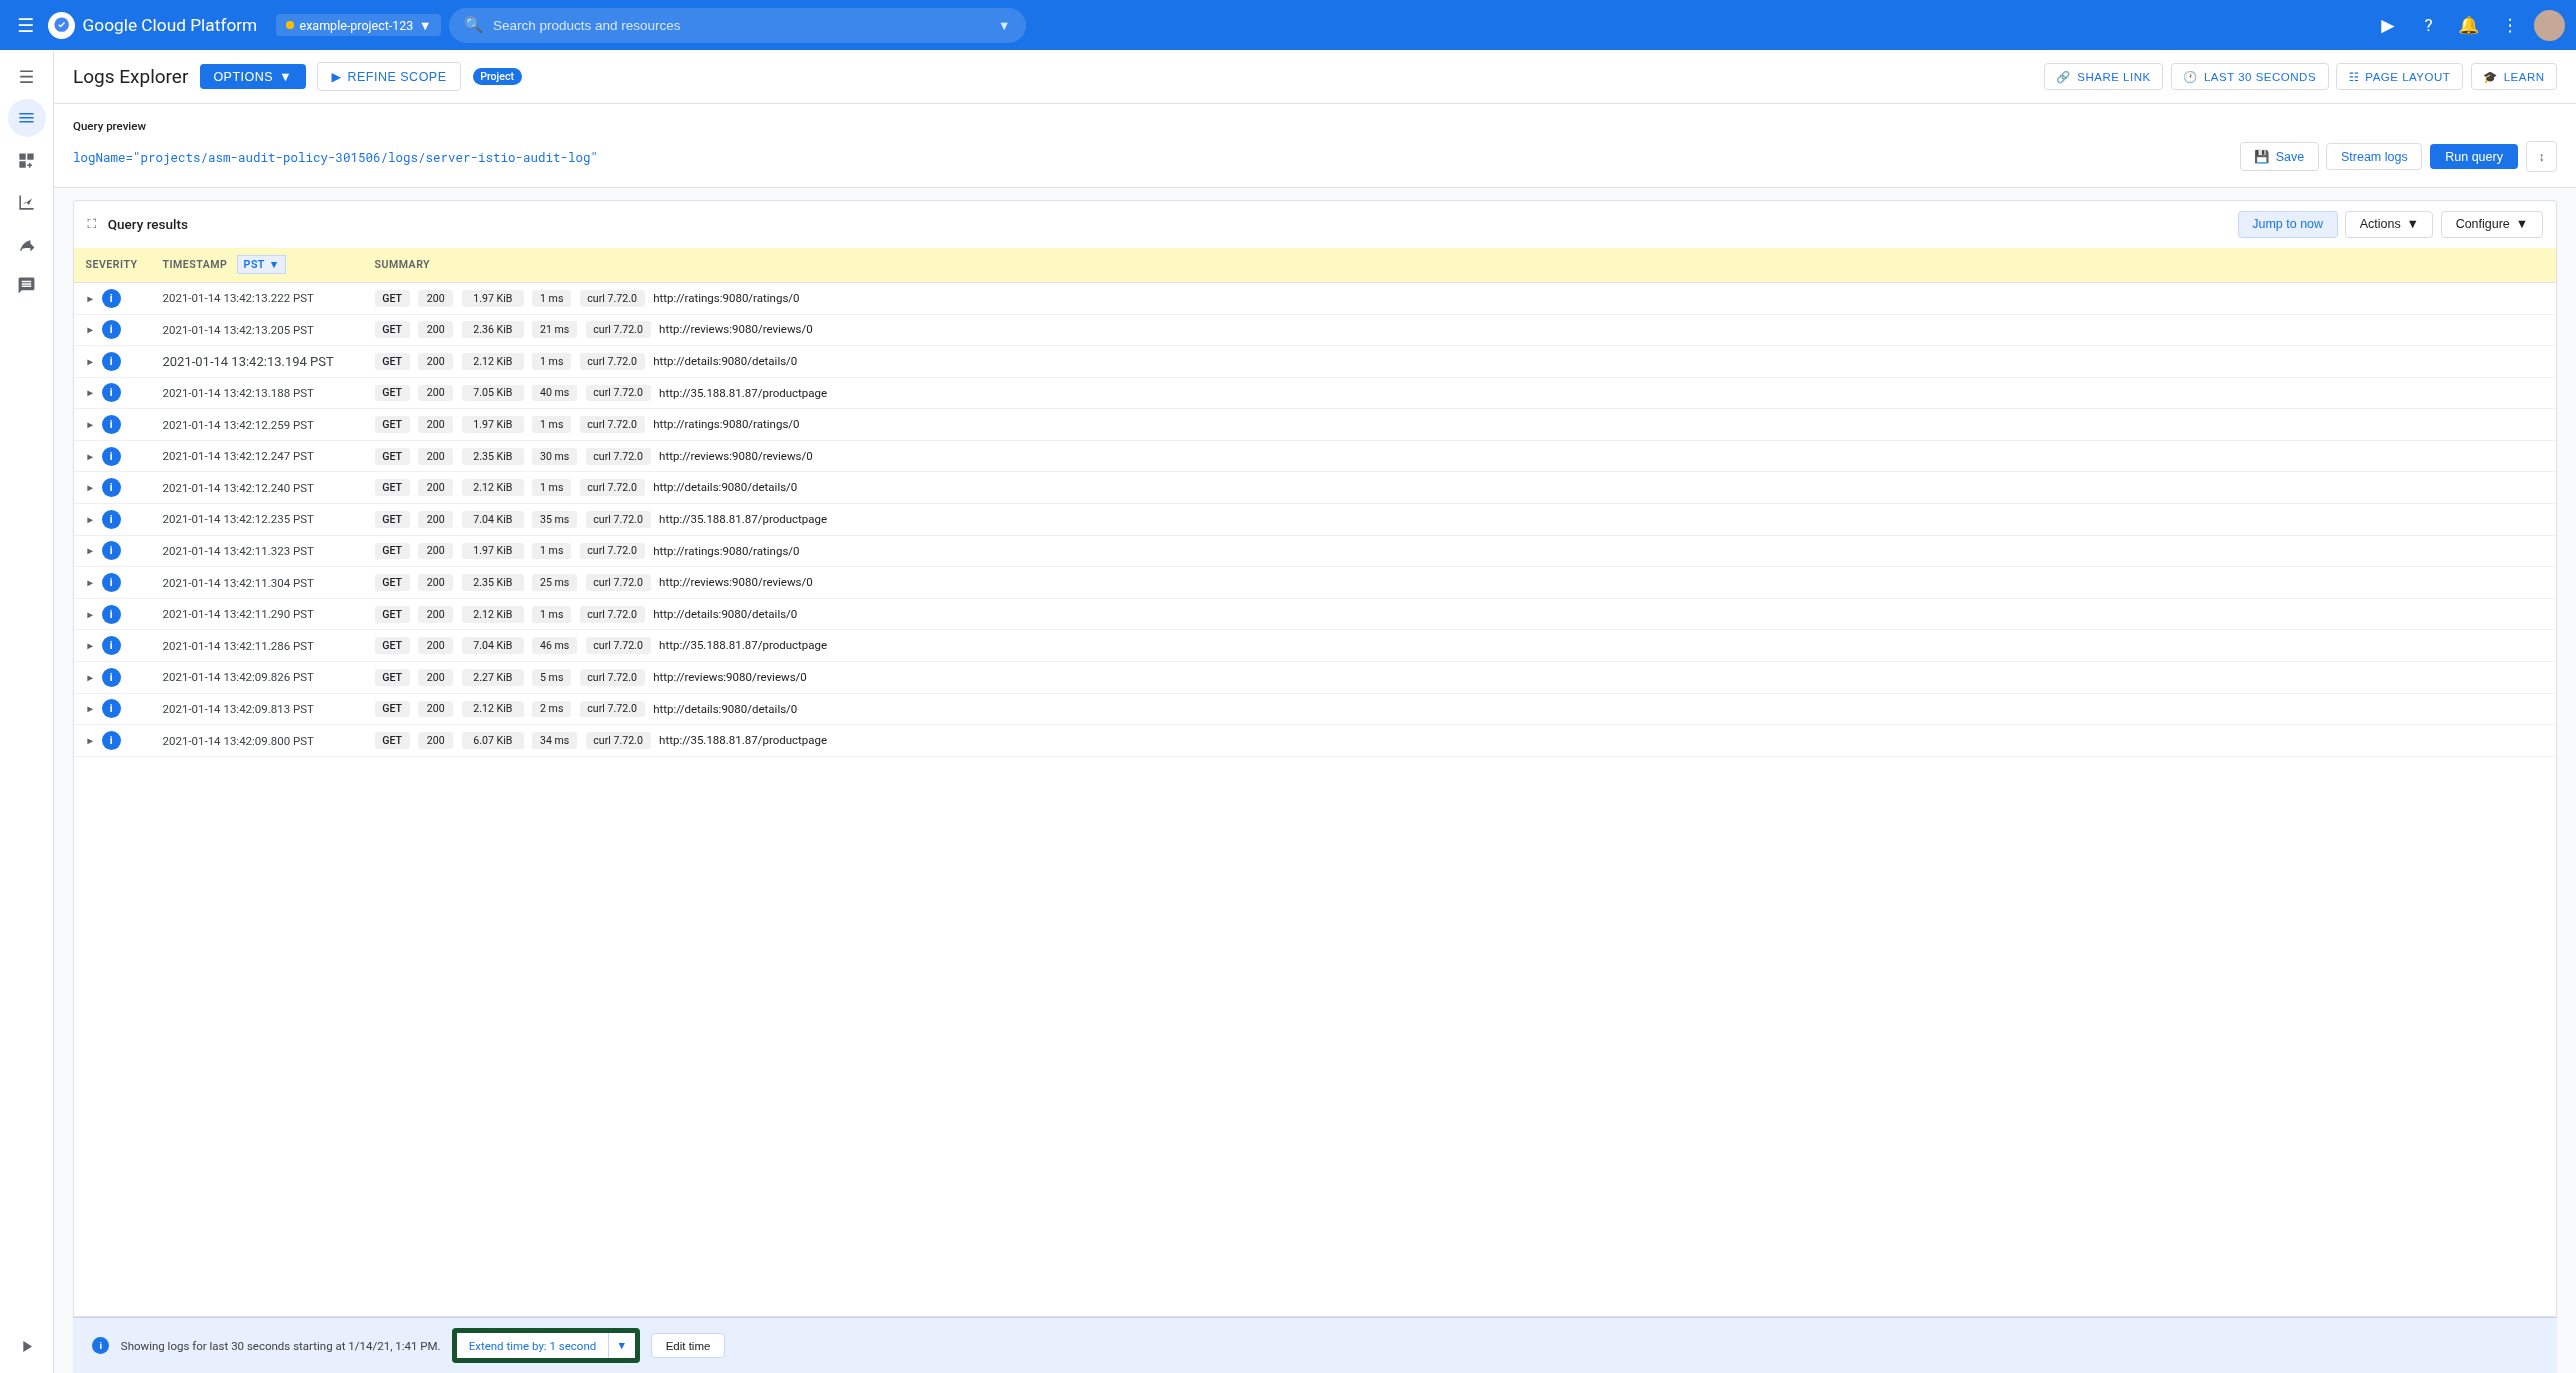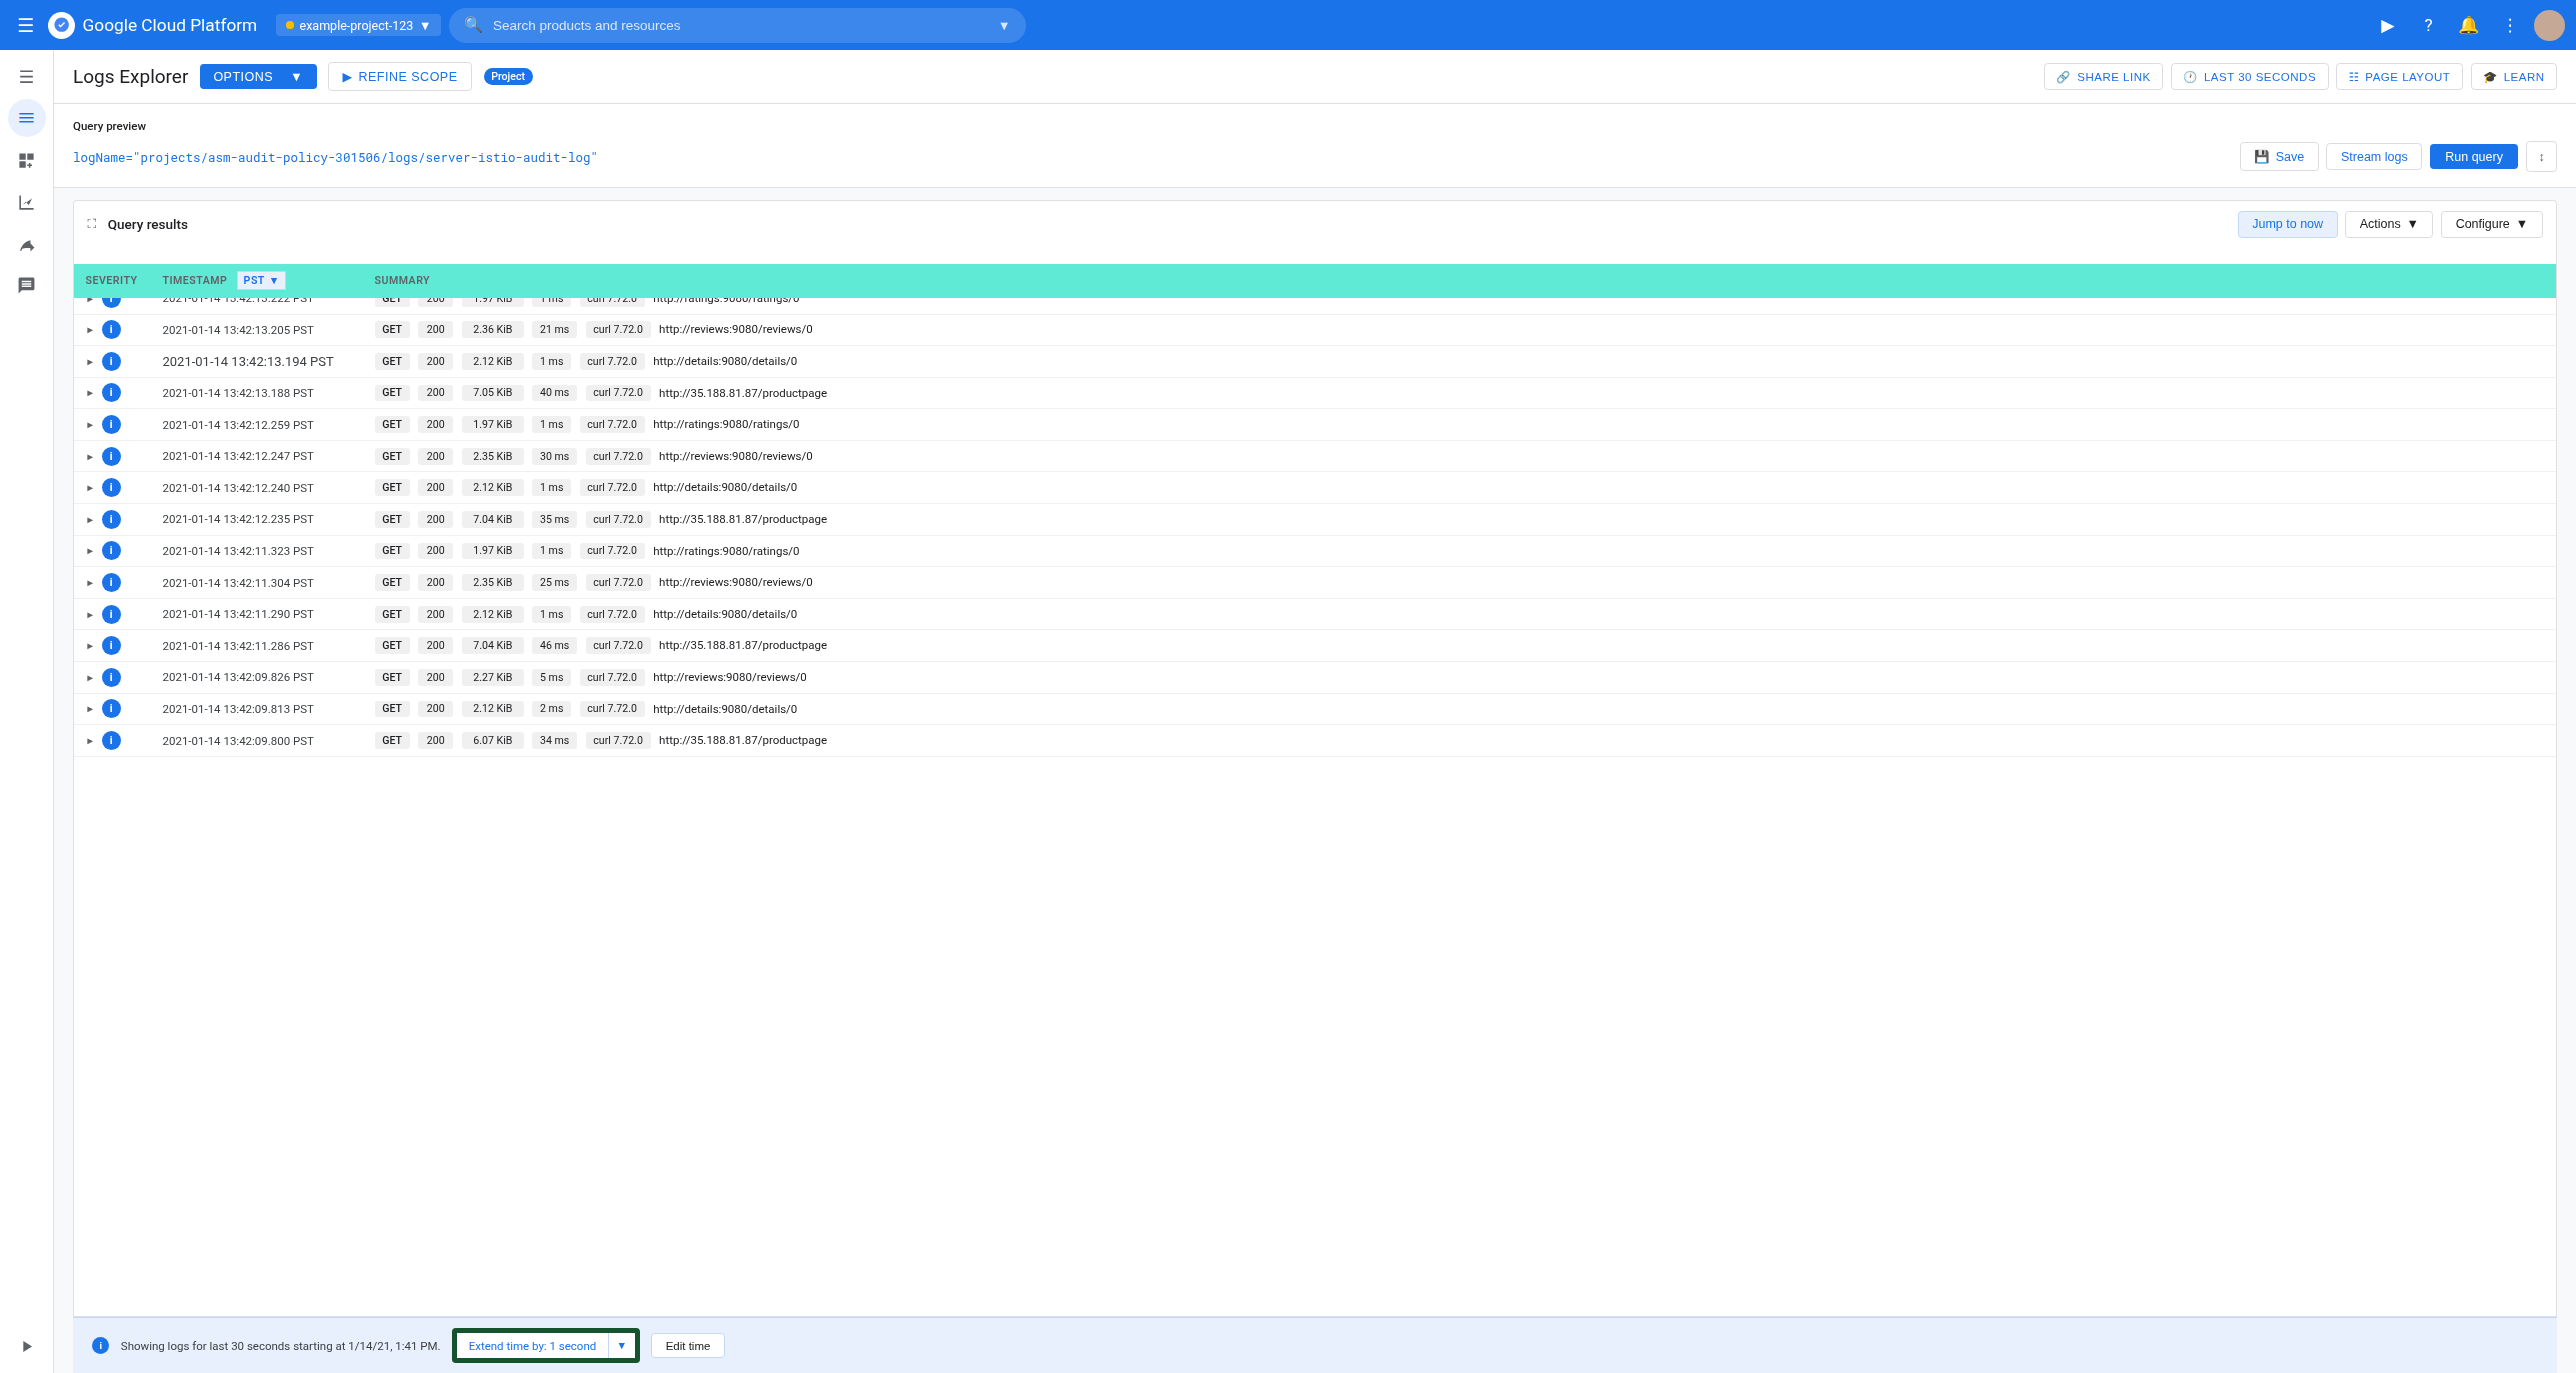--- a/index.html
+++ b/index.html
@@ -53,21 +53,21 @@
     
     .main-content { flex: 1; overflow: hidden; display: flex; flex-direction: column; background: #f8f9fa; }
 
     
     .header-bar {
       background: white; border-bottom: 1px solid #e0e0e0; padding: 11.5px 19px;
       display: flex; align-items: center; gap: 11.5px; height: 54px;
     }
     .page-title { font-size: 19px; font-weight: 400; color: #202124; }
     .options-btn {
-      display: flex; align-items: center; gap: 17px; background: #1a73e8; color: white;
+      display: flex; align-items: center; gap: 6px; background: #1a73e8; color: white;
       border: none; border-radius: 3.8px; padding: 5.8px 13.5px; cursor: pointer; font-size: 12.5px;
       font-weight: 500; letter-spacing: 0.5px;
     }
     .refine-btn {
       display: flex; align-items: center; gap: 5.8px; background: white; color: #1a73e8;
       border: 1px solid #dadce0; border-radius: 3.8px; padding: 5.8px 13.5px; cursor: pointer;
       font-size: 12.5px; font-weight: 500; letter-spacing: 0.5px;
     }
     .project-badge {
       background: #1a73e8; color: white; border-radius: 11.5px; padding: 1.9px 7.7px;
@@ -124,21 +124,21 @@
     }
     .configure-btn {
       display: flex; align-items: center; gap: 5.8px; background: white; color: #202124;
       border: 1px solid #dadce0; border-radius: 3.8px; padding: 5.8px 13.5px; cursor: pointer; font-size: 12.5px;
     }
     .expand-icon { cursor: pointer; color: #5f6368; }
 
     
     .table-container { flex: 1; overflow-y: auto; background: white; border: 1px solid #e0e0e0; border-top: none; }
     table { width: 100%; border-collapse: collapse; font-size: 11.5px; }
-    thead { background: #5eead4; position: sticky; top: 16px; z-index: 1; }
+    thead { background: #fef9c3; position: sticky; top: 0; z-index: 1; }
     th {
       text-align: left; padding: 7.7px 11.5px; font-size: 10.6px; font-weight: 600;
       color: #5f6368; border-bottom: 1px solid #e0e0e0; letter-spacing: 0.5px; text-transform: uppercase;
       white-space: nowrap;
     }
     td { padding: 5.8px 11.5px; border-bottom: 1px solid #f0f0f0; vertical-align: middle; }
     .severity-col { width: 77px; }
     .timestamp-col { width: 212px; }
     .expand-arrow { color: #5f6368; font-size: 9.6px; cursor: pointer; margin-right: 3.8px; }
     .info-badge {

